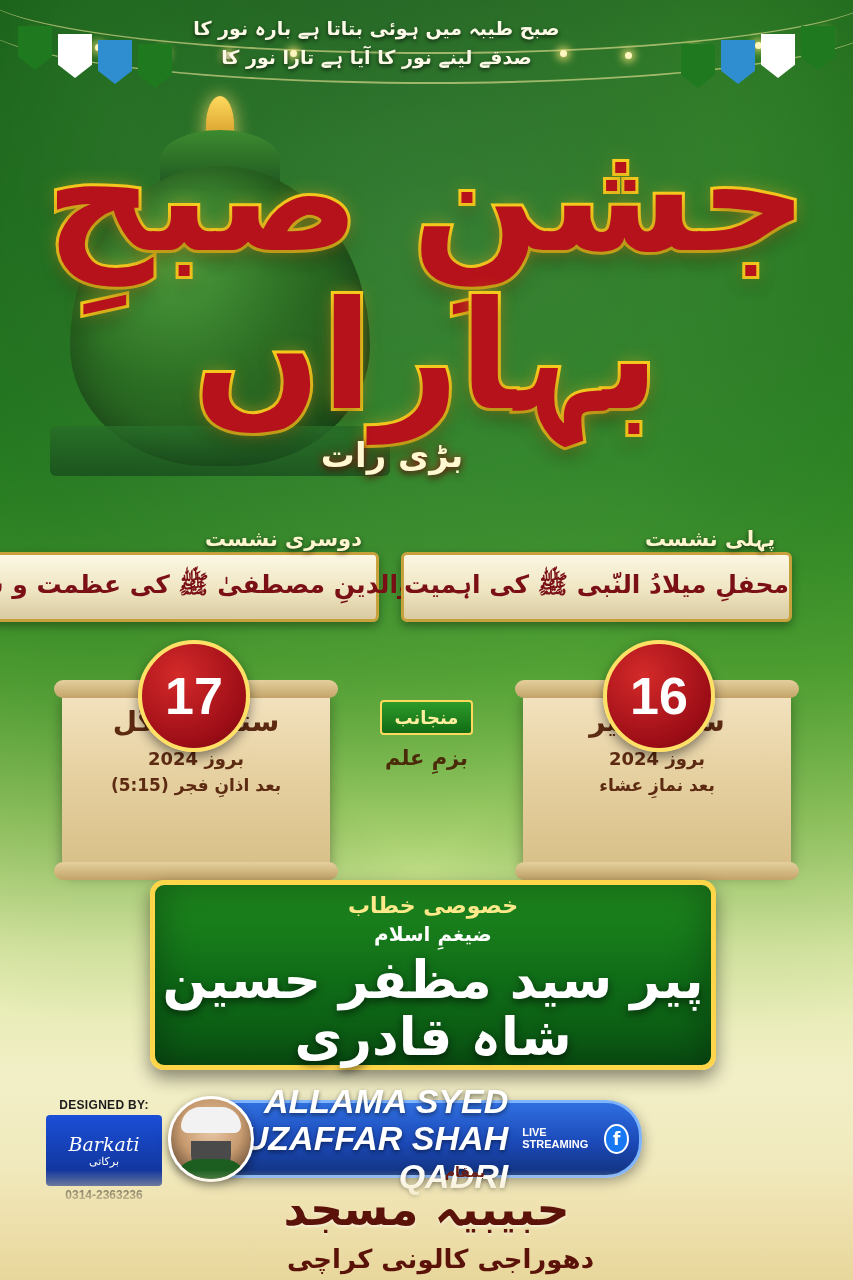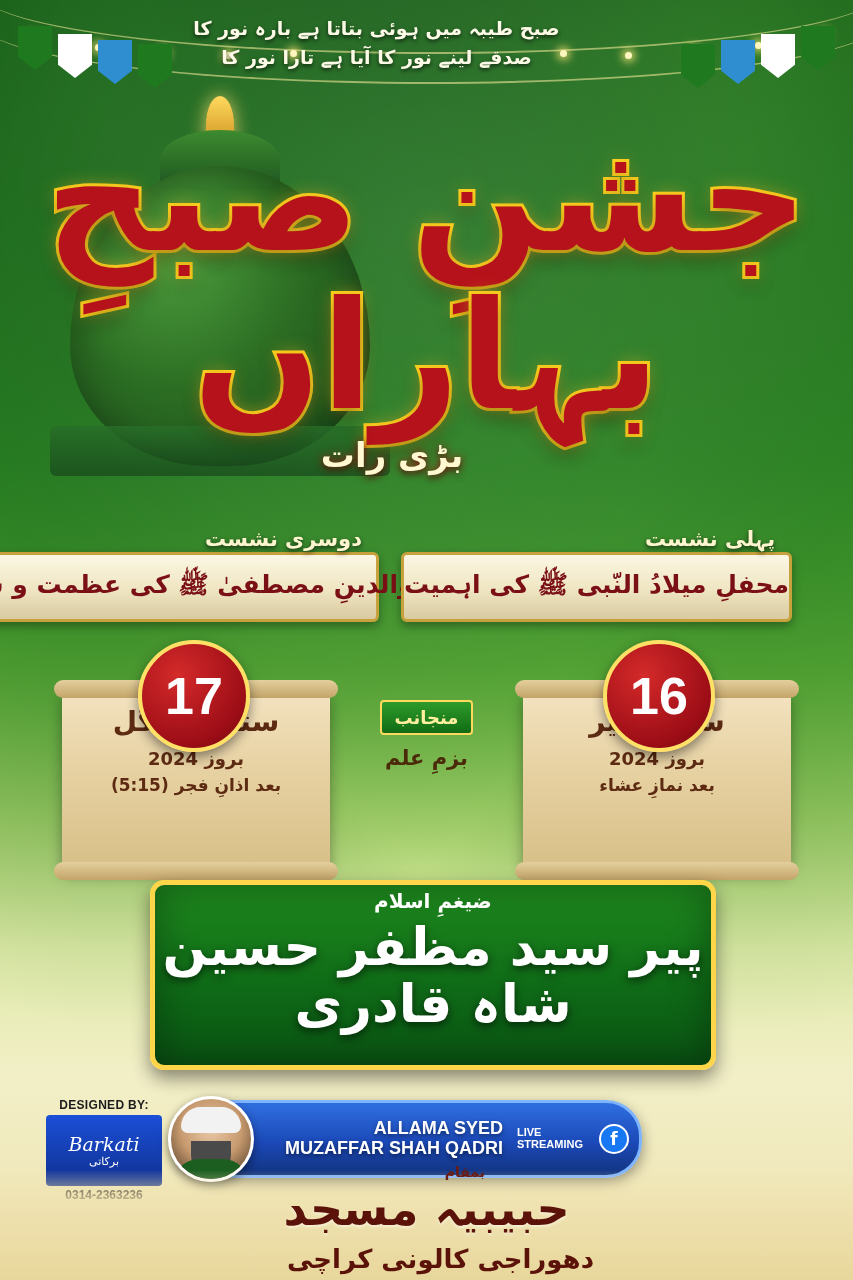--- a/index.html
+++ b/index.html
@@ -209,22 +209,23 @@
   }
   .livebar .fb{
     width:26px;height:26px;border-radius:50%;background:#1877f2;
     border:2px solid #ffffff;color:#fff;font-weight:bold;font-size:17px;
     display:flex;align-items:center;justify-content:center;
     margin-left:8px;margin-right:10px;
     font-family:"DejaVu Sans","Liberation Sans",sans-serif;
   }
   .livebar .livetxt{color:#fff;font-size:11px;font-weight:bold;line-height:1.05;margin-right:8px;}
   .livebar .names{
-    color:#fff;font-size:18px;font-weight:bold;line-height:1.1;
+    color:#fff;font-size:34px;font-weight:bold;line-height:1.1;
     text-shadow:0 2px 4px rgba(0,0,0,.5);
+    font-style:italic;
   }
   .avatar{
     position:absolute;left:168px;top:1096px;width:80px;height:80px;border-radius:50%;
     background:radial-gradient(circle at 50% 38%,#e9c9a8 0%,#c79a6f 48%,#3a2a1c 100%);
     border:3px solid #ffffff;box-shadow:0 4px 10px rgba(0,0,0,.45);
     overflow:hidden;
   }
   .avatar .turban{position:absolute;left:10px;top:8px;width:60px;height:26px;border-radius:30px 30px 10px 10px;background:#f2f2f2;}
   .avatar .beard{position:absolute;left:20px;top:42px;width:40px;height:34px;border-radius:0 0 20px 20px;background:#4a4a4a;}
   .avatar .robe{position:absolute;left:2px;bottom:-6px;width:76px;height:26px;background:#1b5e20;border-radius:40px 40px 0 0;}
@@ -341,20 +342,21 @@
     </div>
     <div class="daybadge badge-left">17</div>
     <div class="daybadge badge-right">16</div>
     <div class="midtag">
       <span class="ribbon">منجانب</span>
       <div>بزمِ علم</div>
     </div>
   </div>
 
   <div class="speakerbox">
+    <div class="khitab">خصوصی خطاب</div>
     <div class="zeegham">ضیغمِ اسلام</div>
     <div class="sname">پیر سید مظفر حسین شاہ قادری</div>
   </div>
 
   <div class="designer">
     <div class="dlabel">DESIGNED BY:</div>
     <div class="dcard">
       <div class="dname">Barkati</div>
       <div class="durdu">برکاتی</div>
     </div>

